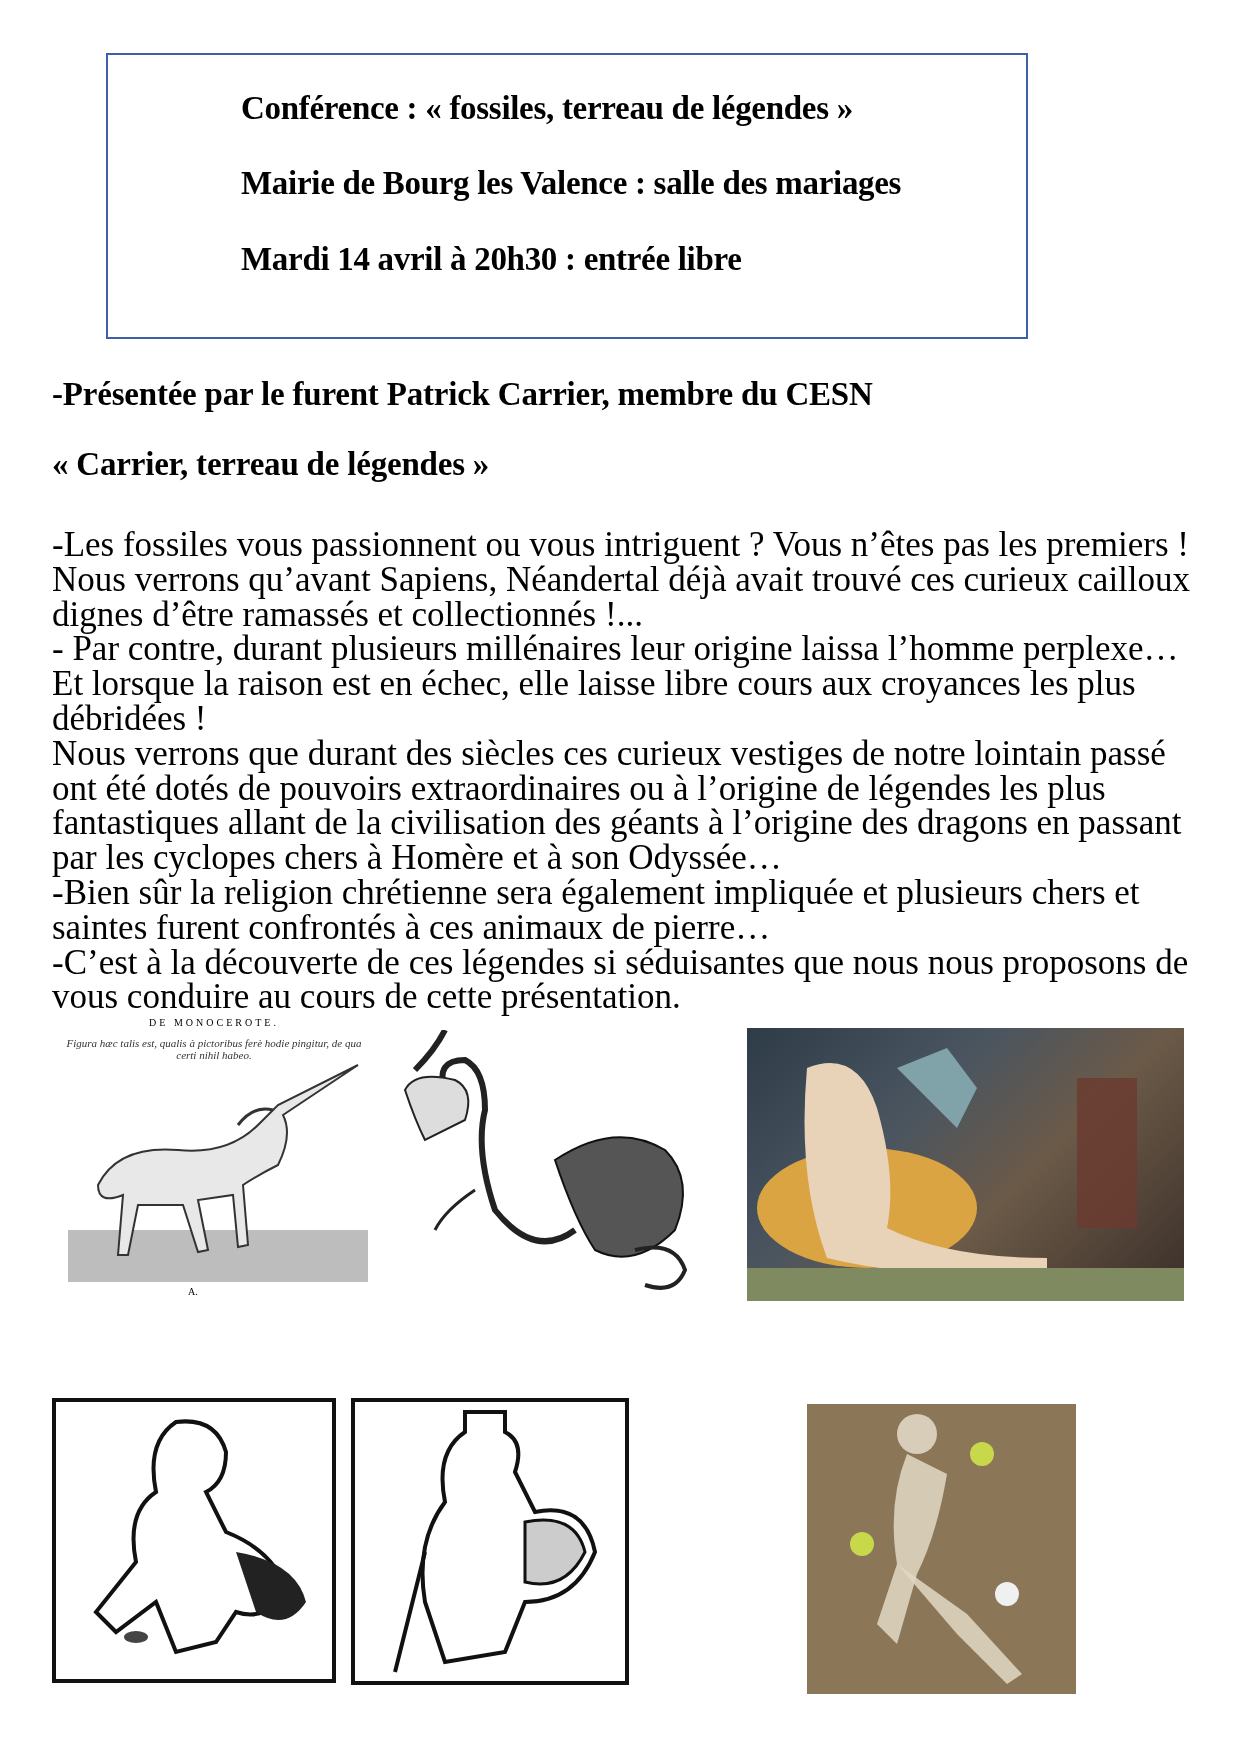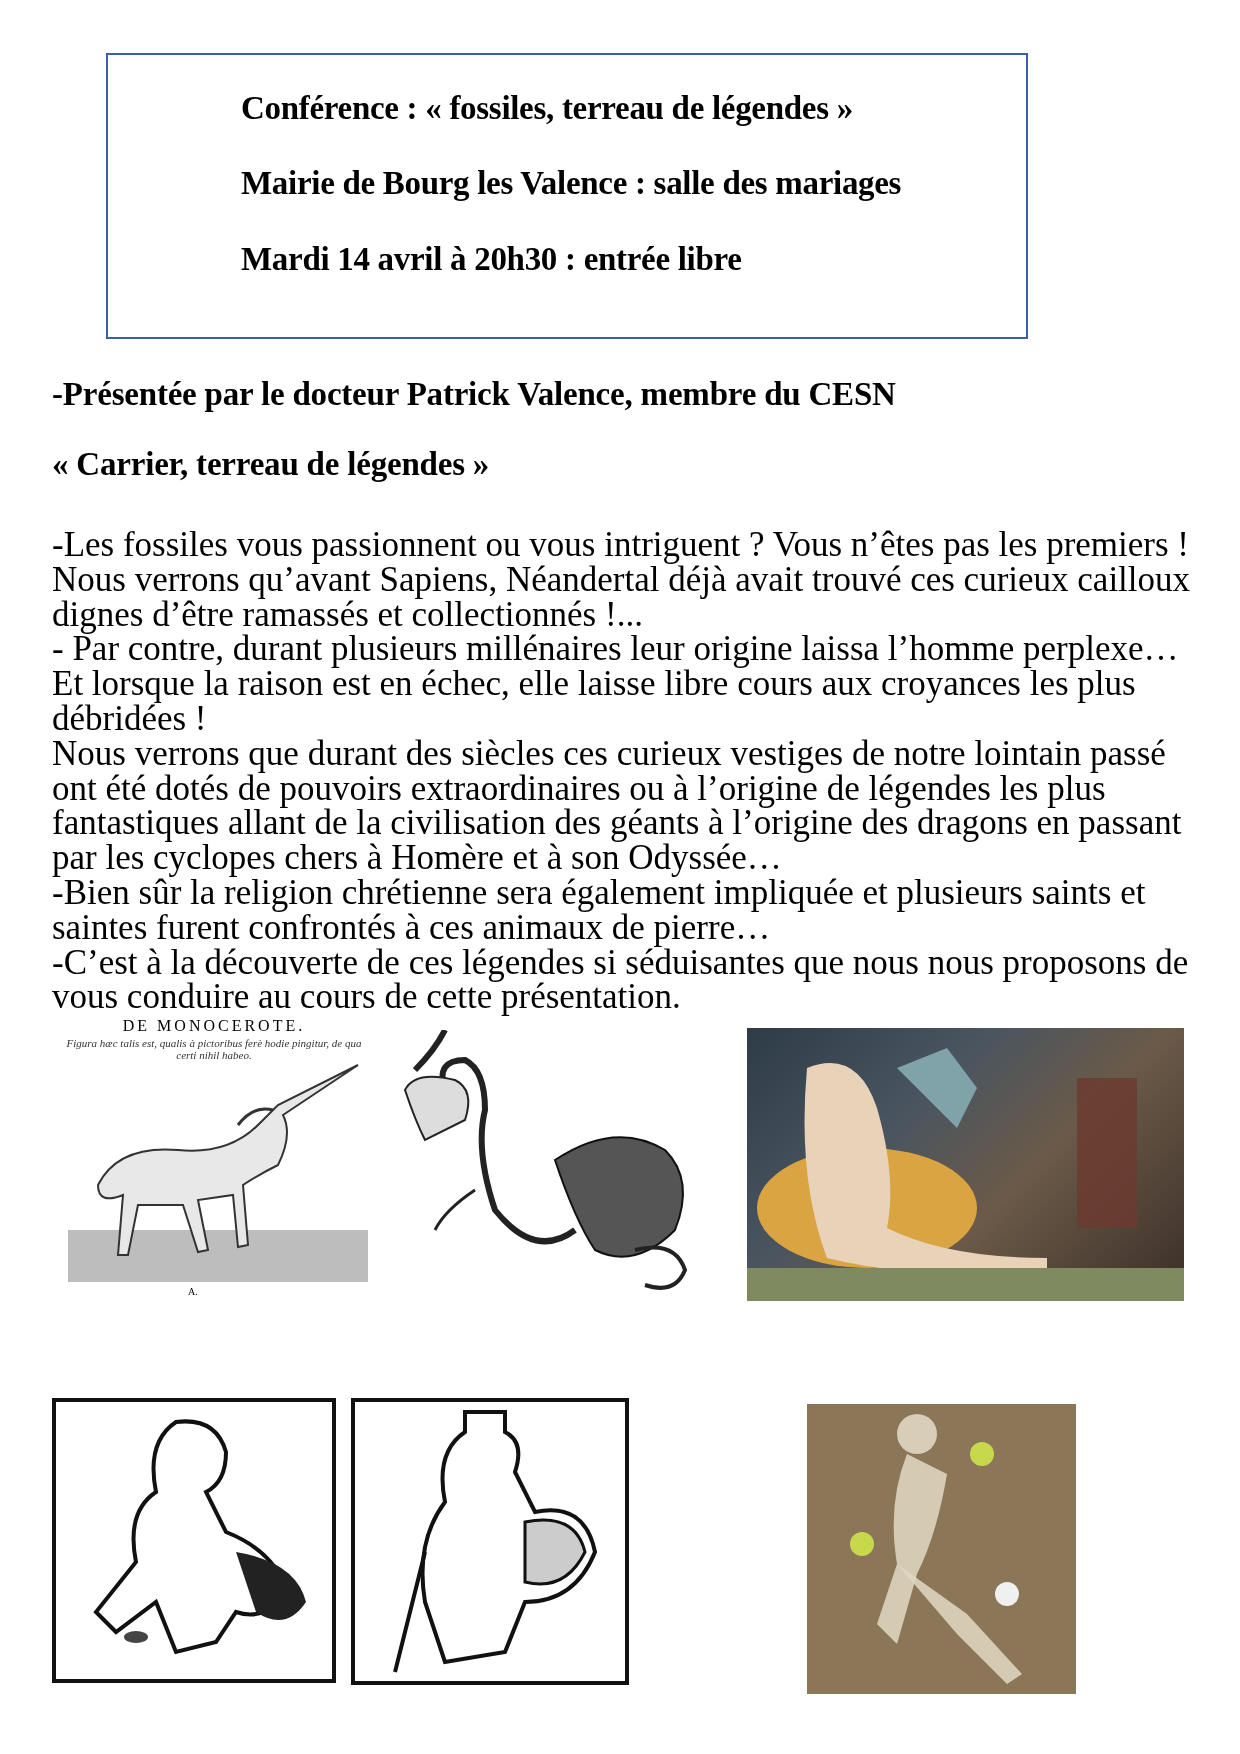--- a/index.html
+++ b/index.html
@@ -6,40 +6,40 @@
   body { width: 1240px; height: 1754px; position: relative; overflow: hidden; font-family: "Liberation Serif", "DejaVu Serif", serif; color: #000; }
   .header-box { position: absolute; left: 106px; top: 53px; width: 922px; height: 286px; border: 2px solid #3d5fa8; box-sizing: border-box; }
   .header-line { position: absolute; left: 133px; font-weight: bold; font-size: 33px; letter-spacing: -0.3px; white-space: nowrap; }
   .h1 { top: 35px; } .h2 { top: 110px; } .h3 { top: 186px; }
   .subhead { position: absolute; left: 52px; font-weight: bold; font-size: 33px; white-space: nowrap; letter-spacing: -0.2px; }
   .presenter { top: 376px; }
   .title2 { top: 446px; }
   .body-text { position: absolute; left: 52px; top: 528px; width: 1150px; font-size: 35px; line-height: 34.8px; }
   .body-text p { margin: 0; }
   .img { position: absolute; overflow: hidden; }
-  .caption-title { position: absolute; left: 0; right: 0; text-align: center; font-size: 16px; letter-spacing: 3px; top: 2px; }
+  .caption-title { position: absolute; left: 0; right: 0; text-align: center; font-size: 10px; letter-spacing: 3px; top: 2px; }
   .caption-sub { position: absolute; left: 0; right: 0; text-align: center; font-size: 11px; font-style: italic; top: 22px; color:#333; }
 </style>
 </head>
 <body>
 
 <div class="header-box">
   <div class="header-line h1">Conférence : « fossiles, terreau de légendes »</div>
   <div class="header-line h2">Mairie de Bourg les Valence : salle des mariages</div>
   <div class="header-line h3">Mardi 14 avril  à 20h30 :  entrée libre</div>
 </div>
 
-<div class="subhead presenter">-Présentée par le docteur Patrick Valence, membre du CESN</div>
+<div class="subhead presenter">-Présentée par le furent Patrick Carrier, membre du CESN</div>
 <div class="subhead title2">« Carrier, terreau de légendes »</div>
 
 <div class="body-text">
   <p>-Les fossiles vous passionnent ou vous intriguent ? Vous n’êtes pas les premiers ! Nous verrons qu’avant Sapiens, Néandertal déjà avait trouvé ces curieux cailloux dignes d’être ramassés et collectionnés !...</p>
   <p>- Par contre, durant plusieurs millénaires leur origine laissa l’homme perplexe… Et lorsque la raison est en échec, elle laisse libre cours aux croyances les plus débridées !</p>
   <p>Nous verrons que durant des siècles ces curieux vestiges de notre lointain passé ont été dotés de pouvoirs extraordinaires ou à l’origine de légendes les plus fantastiques allant de la civilisation des géants à l’origine des dragons en passant par les cyclopes chers à Homère et à son Odyssée…</p>
-  <p>-Bien sûr la religion chrétienne sera également impliquée et plusieurs saints et saintes furent confrontés à ces animaux de pierre…</p>
+  <p>-Bien sûr la religion chrétienne sera également impliquée et plusieurs chers et saintes furent confrontés à ces animaux de pierre…</p>
   <p>-C’est à la découverte de ces légendes si séduisantes que nous nous proposons de vous conduire au cours de cette présentation.</p>
 </div>
 
 <div class="img" style="left:58px;top:1015px;width:312px;height:285px;">
   <div class="caption-title" style="font-family:'Liberation Serif',serif;">DE MONOCEROTE.</div>
   <div class="caption-sub">Figura hæc talis est, qualis à pictoribus ferè hodie pingitur, de qua certi nihil habeo.</div>
   <svg width="312" height="285" viewBox="0 0 312 285">
     <rect x="10" y="215" width="300" height="52" fill="#bdbdbd"></rect>
     <path d="M40 170 Q60 130 120 135 Q170 140 200 110 L220 90 L300 50 L225 100 Q235 120 220 150 Q200 160 185 170 L190 230 L180 232 L175 180 L140 185 L150 235 L140 237 L125 190 L80 190 L70 240 L60 240 L65 180 Q40 190 40 170 Z" fill="#e8e8e8" stroke="#333" stroke-width="2"></path>
     <path d="M180 110 Q195 90 215 95" fill="none" stroke="#333" stroke-width="3"></path>

